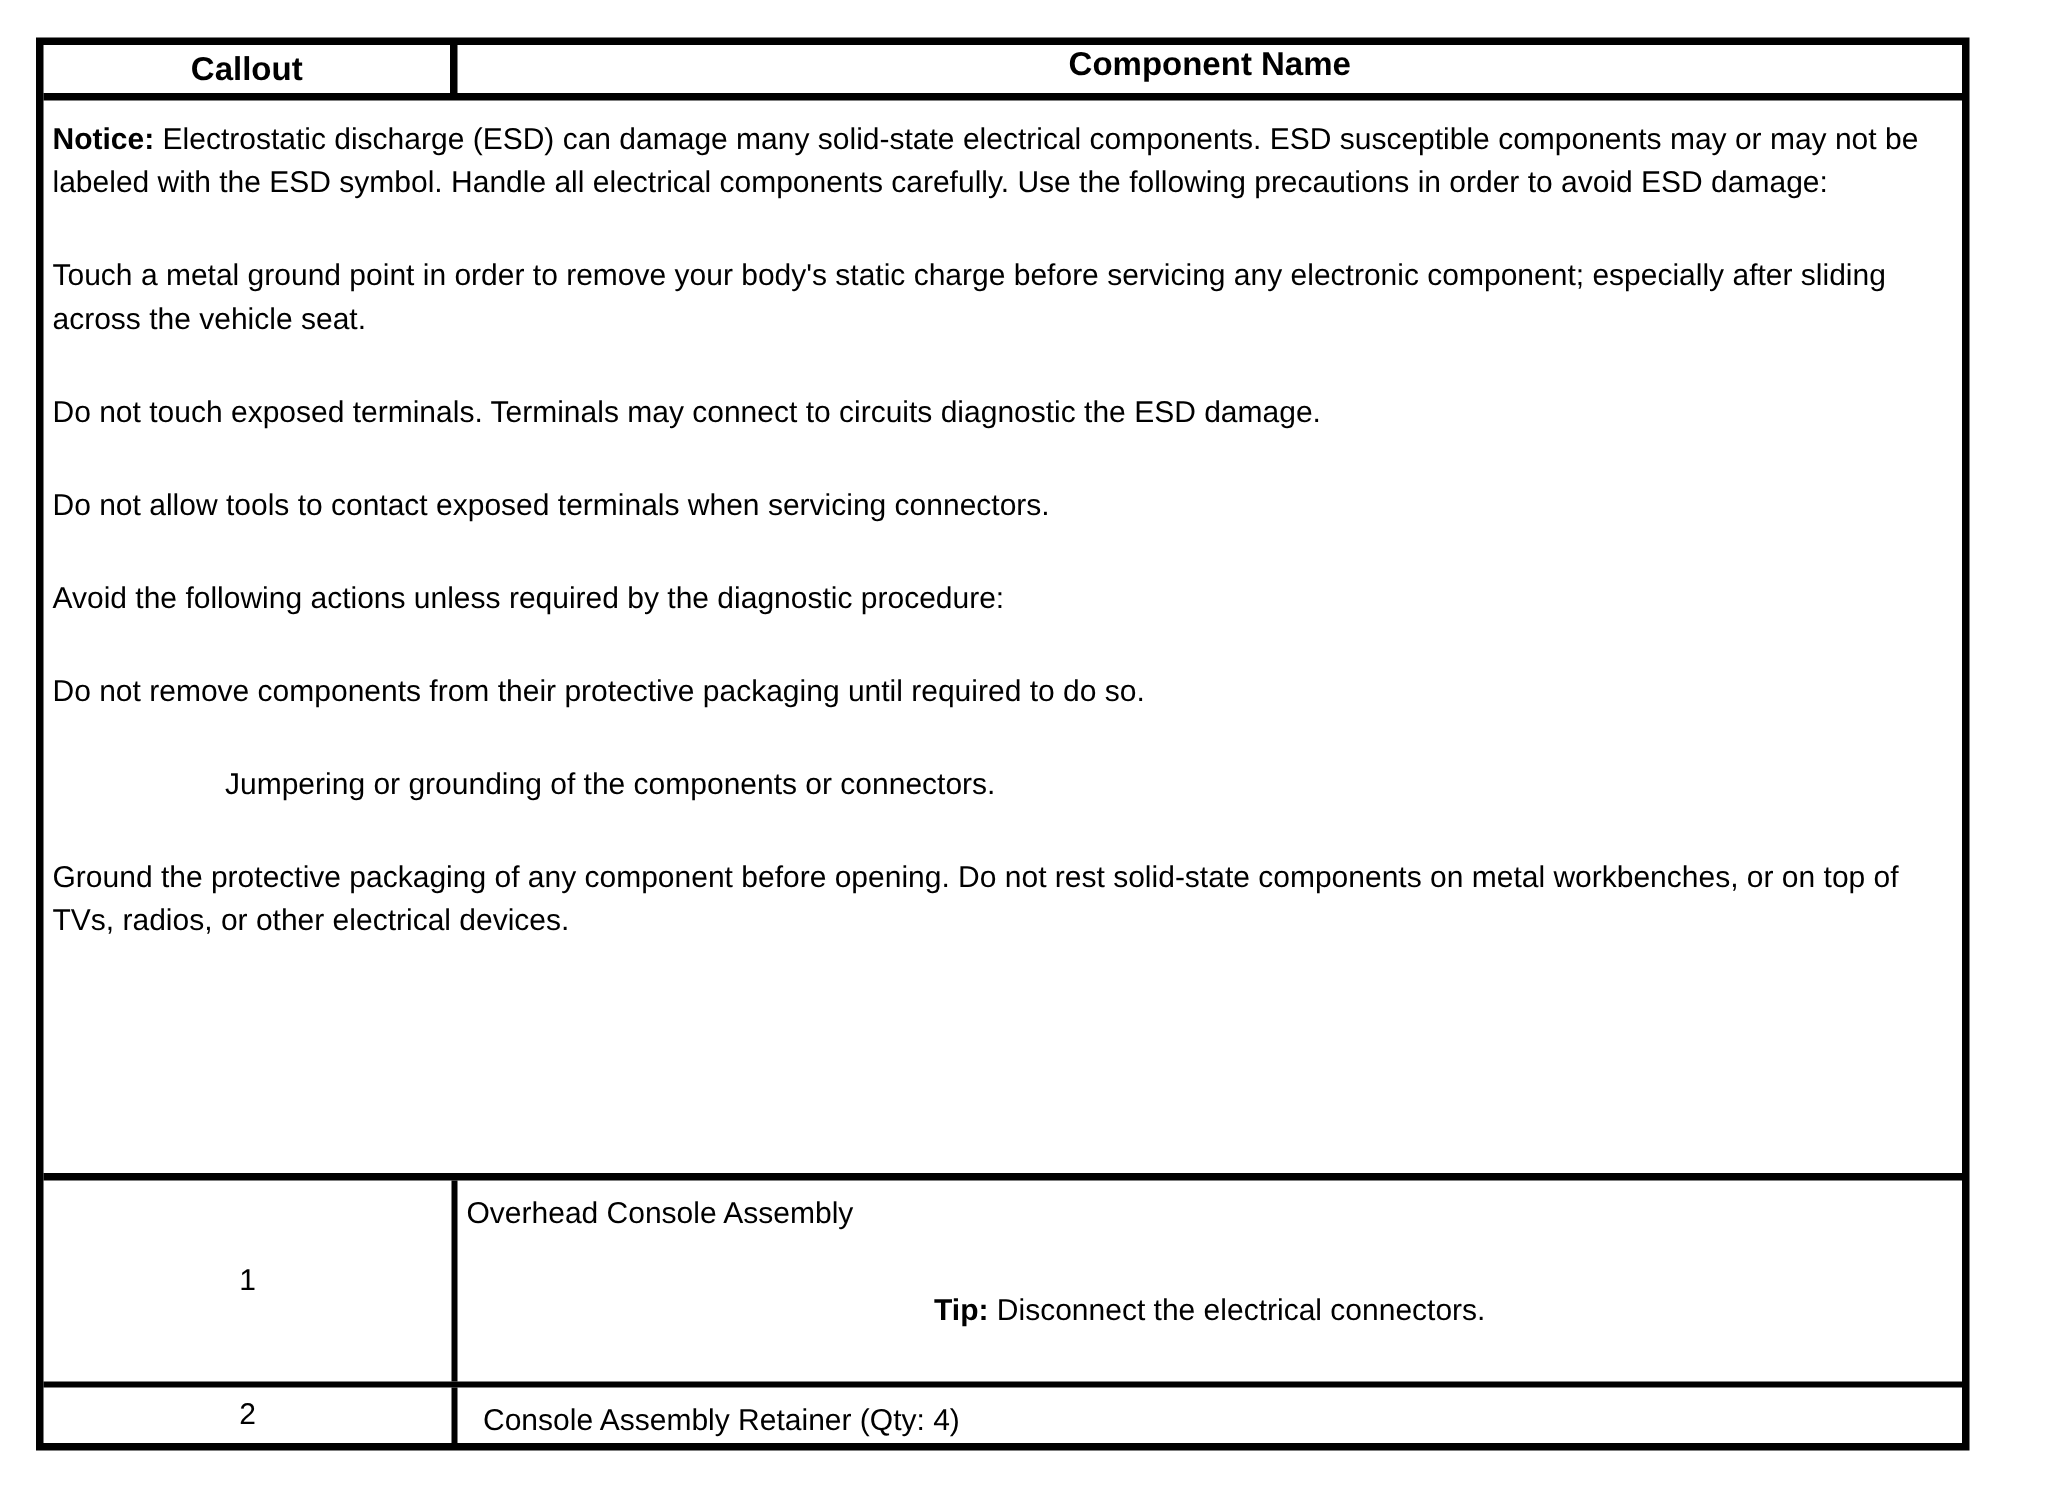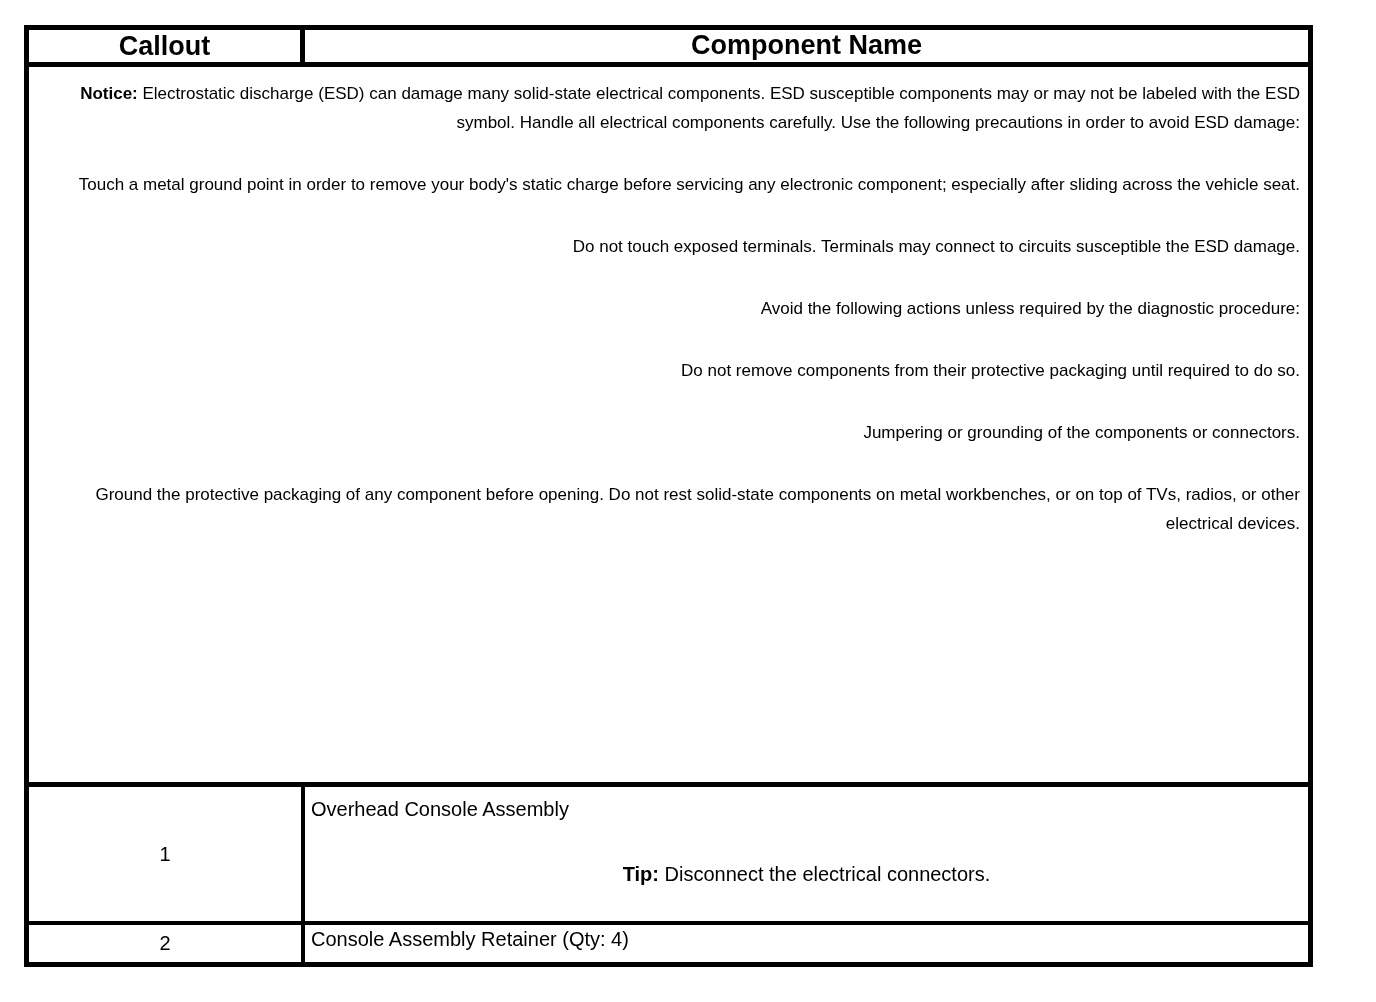--- a/index.html
+++ b/index.html
@@ -19,45 +19,44 @@
     width: 1289px;
     height: 942px;
     border: 5px solid #000000;
     background: #ffffff;
   }
   
   .header-row {
     display: flex;
     height: 37px;
     border-bottom: 5px solid #000000;
-    font-size: 27px;
+    font-size: 22px;
     font-weight: bold;
   }
   .hdr-callout {
     width: 276px;
     border-right: 5px solid #000000;
     display: flex;
     align-items: center;
     justify-content: center;
   }
   .hdr-component {
     flex: 1;
     display: flex;
     align-items: flex-start;
     justify-content: center;
   }
   
   .notice-cell {
     height: 720px;
     padding: 12px 8px 0 6px;
     border-bottom: 5px solid #000000;
-    font-size: 17px;
+    font-size: 20px;
     line-height: 29px;
     overflow: hidden;
-    text-align: right;
   }
   .para { margin: 0 0 33px 0; }
   .ind1 { }
   .ind2 { margin-left: 115px; }
   .b { font-weight: bold; }
   
   .body-row {
     display: flex;
     font-size: 20px;
     line-height: 29px;
@@ -70,22 +69,22 @@
     display: flex;
     align-items: center;
     justify-content: center;
   }
   .cell-component {
     flex: 1;
     padding: 8px 6px 0 6px;
   }
   .row-2 .cell-component {
     display: flex;
-    align-items: flex-start;
-    padding: 0 6px;
+    align-items: flex-end;
+    padding: 0 17px;
   }
   .cmp-name { margin: 0; }
   .cmp-tip { margin: 36px 0 0 0; text-align: center; }
 </style>
 </head>
 <body>
 
 <div class="doc-table">
 
   <div class="header-row">
@@ -94,21 +93,22 @@
     </div>
     <div class="hdr-component">
       <span>Component Name</span>
     </div>
   </div>
 
   <div class="notice-cell">
     <p class="para"><span class="b">Notice:</span><span> Electrostatic discharge (ESD) can damage many solid-state electrical components. ESD susceptible components may or may not be labeled with the ESD symbol. Handle all electrical components carefully. Use the following precautions in order to avoid ESD damage:</span></p>
 
     <p class="para ind1">Touch a metal ground point in order to remove your body's static charge before servicing any electronic component; especially after sliding across the vehicle seat.</p>
-    <p class="para ind1">Do not touch exposed terminals. Terminals may connect to circuits susceptible the ESD damage.</p>
+    <p class="para ind1">Do not touch exposed terminals. Terminals may connect to circuits diagnostic the ESD damage.</p>
+    <p class="para ind1">Do not allow tools to contact exposed terminals when servicing connectors.</p>
     <p class="para ind1">Avoid the following actions unless required by the diagnostic procedure:</p>
     <p class="para ind1">Do not remove components from their protective packaging until required to do so.</p>
     <p class="para ind2">Jumpering or grounding of the components or connectors.</p>
     <p class="para ind1">Ground the protective packaging of any component before opening. Do not rest solid-state components on metal workbenches, or on top of TVs, radios, or other electrical devices.</p>
   </div>
 
   <div class="body-row row-1">
     <div class="cell-callout">
       <span>1</span>
     </div>

